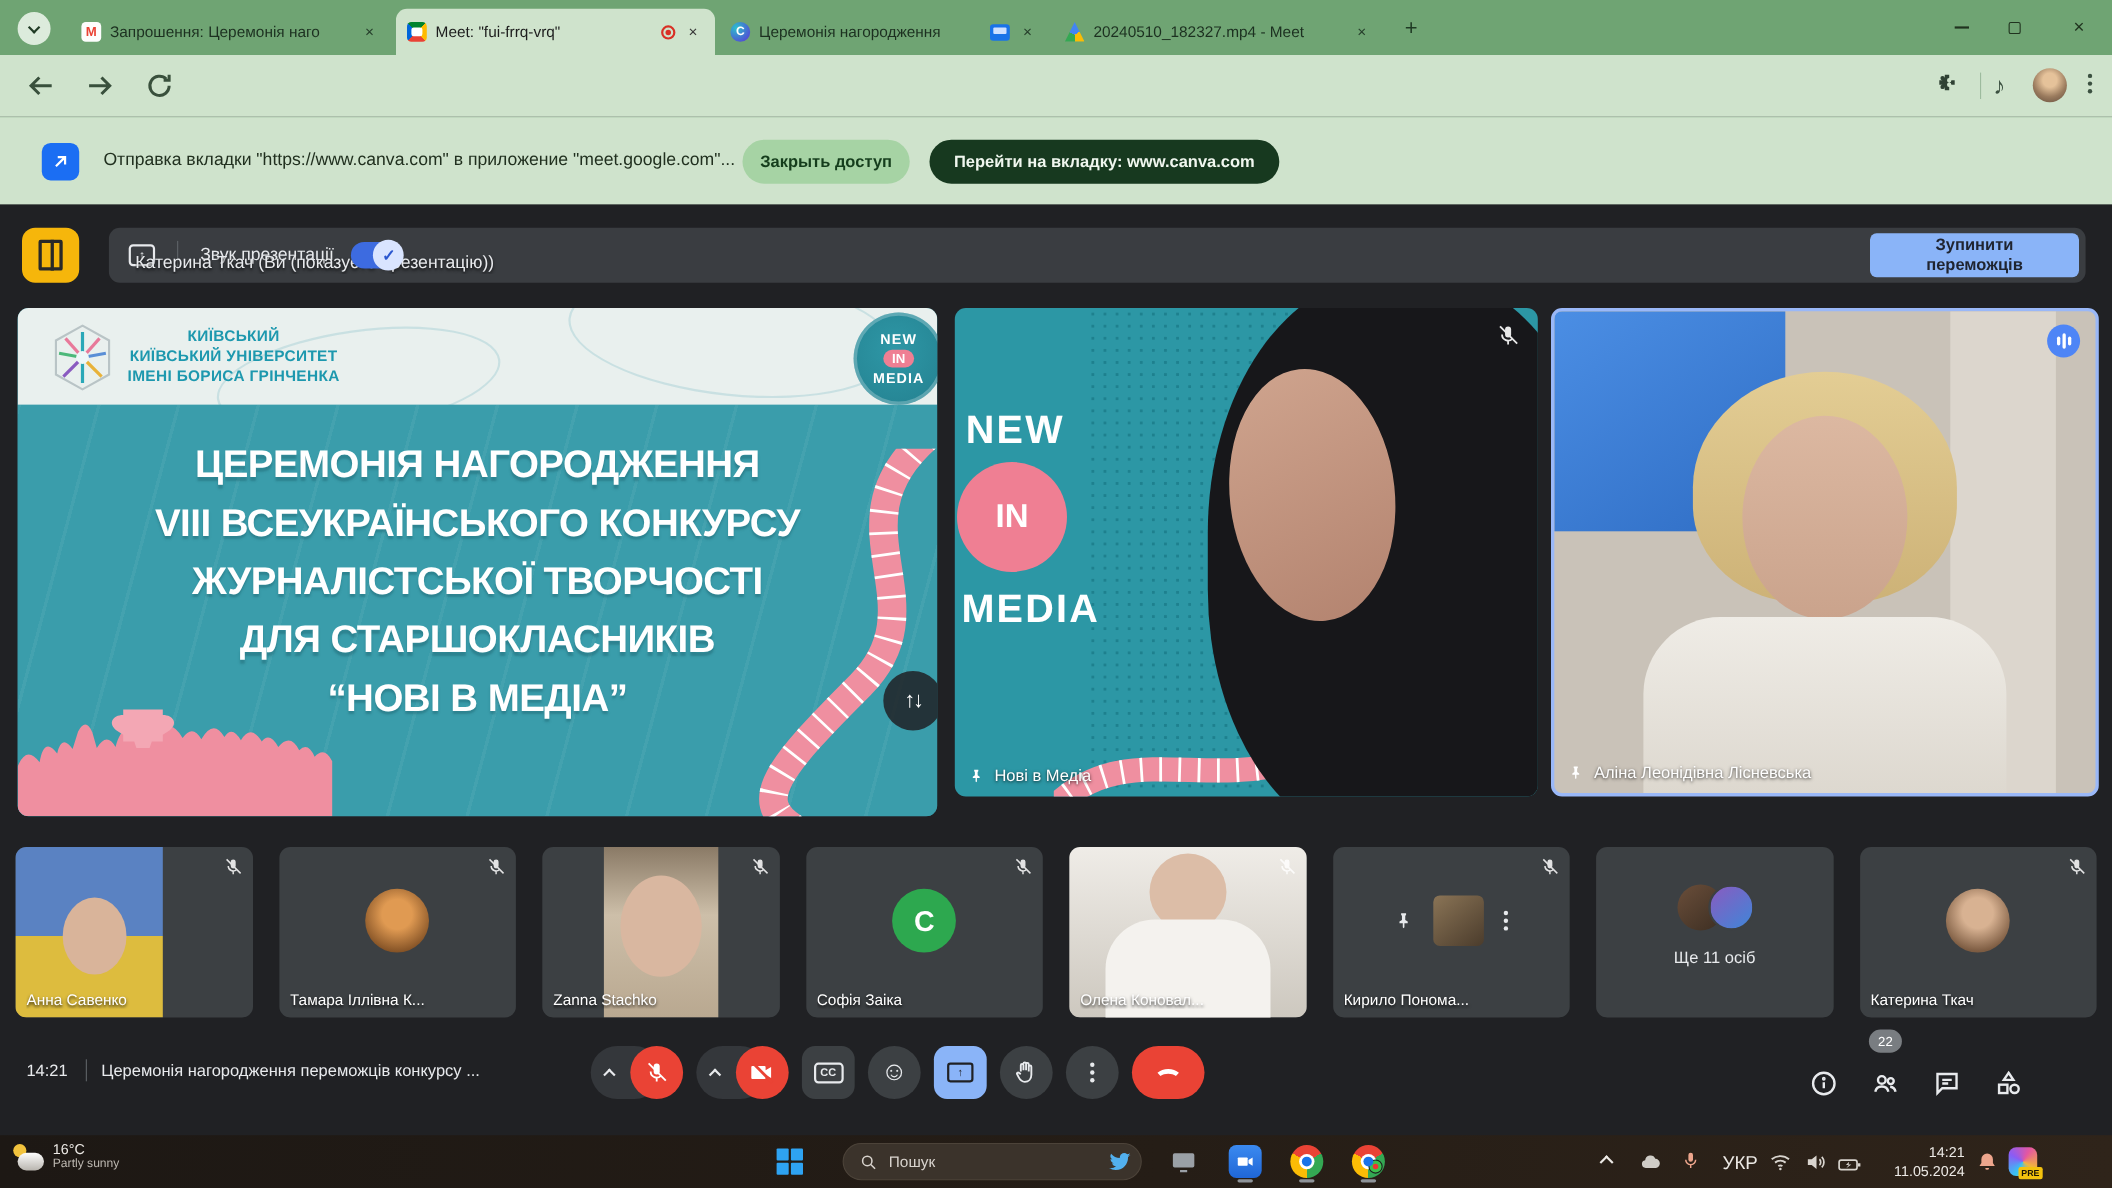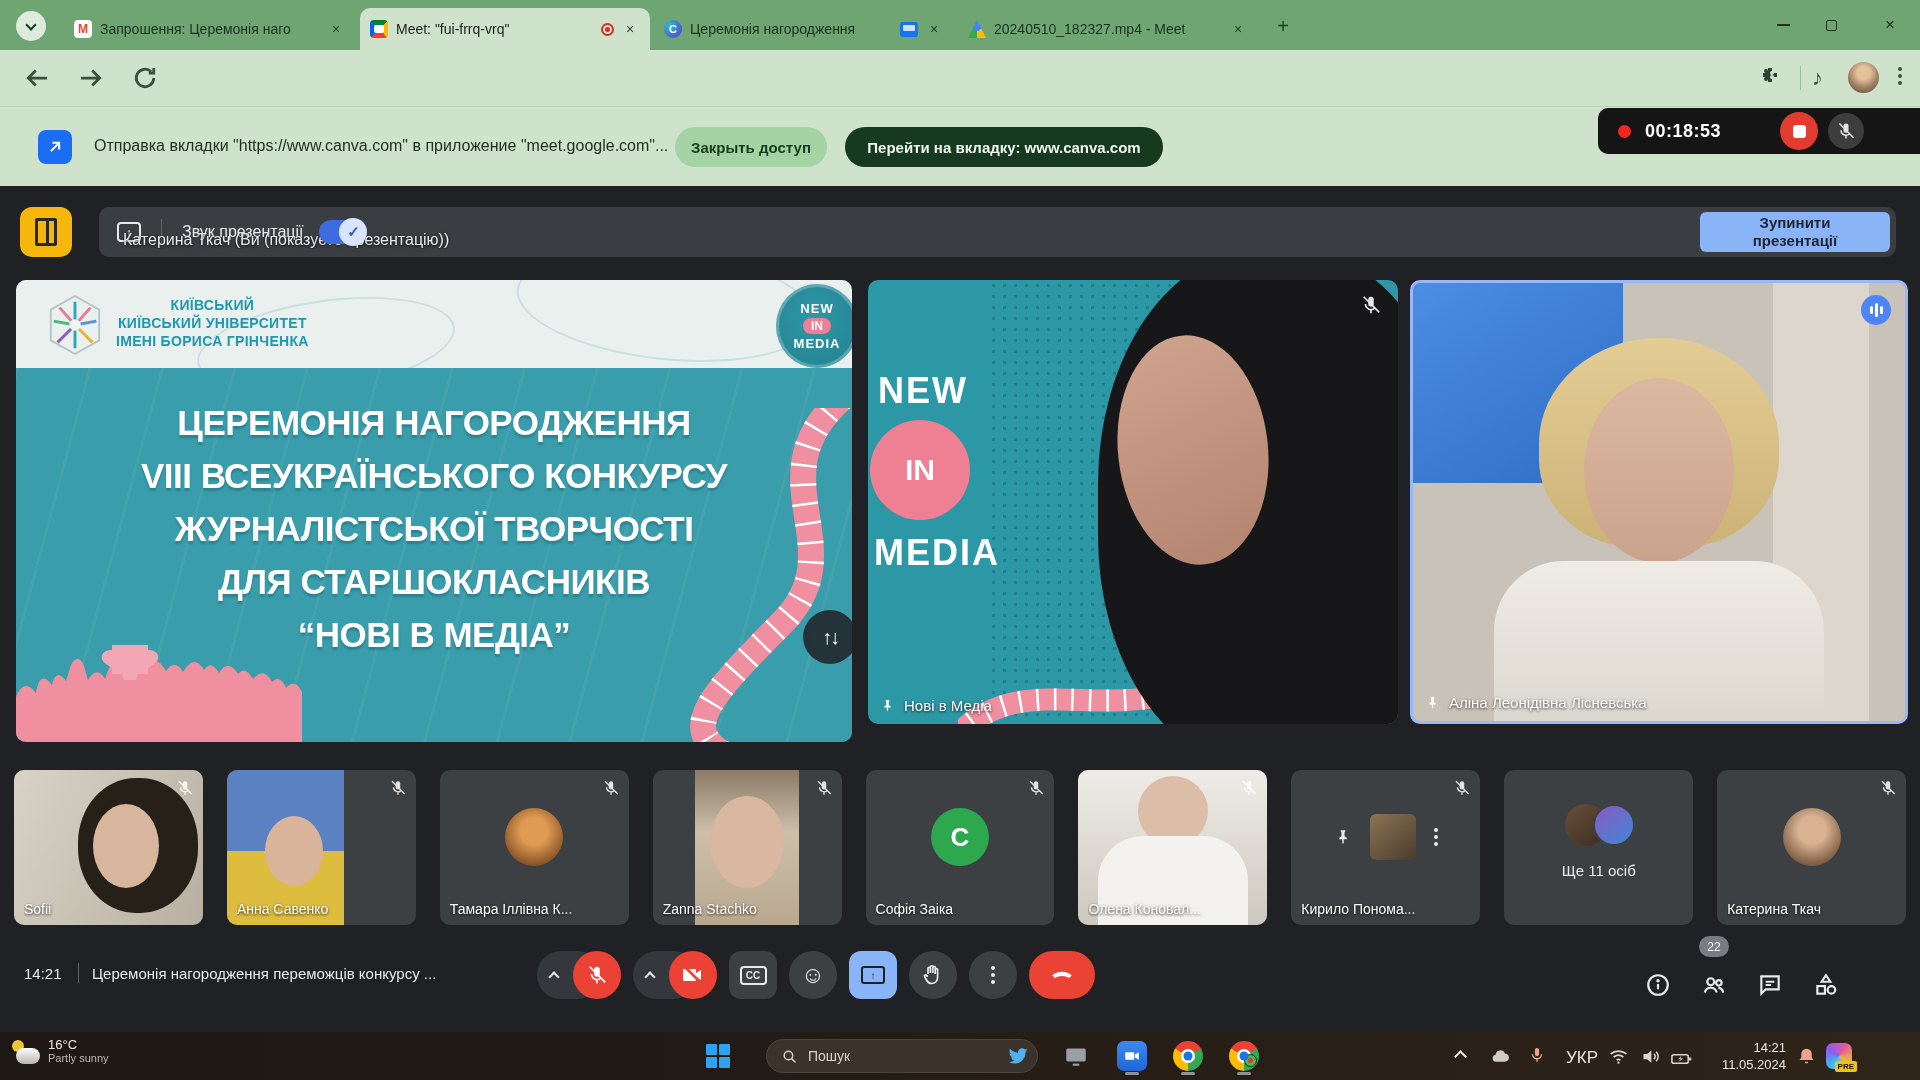--- a/index.html
+++ b/index.html
@@ -295,55 +295,41 @@
   <div class="infobar">
     <span class="share-ic ic">
         <svg viewBox="0 0 24 24" fill="none" stroke="currentColor" stroke-width="2.4">
           <path d="M7 17L17 7M9 7h8v8"></path>
         </svg>
       </span>
     <span class="msg">Отправка вкладки "https://www.canva.com" в приложение "meet.google.com"...</span>
     <div class="ib-btn ib-stop">Закрыть доступ</div>
     <div class="ib-btn ib-goto">Перейти на вкладку: www.canva.com</div>
   </div>
-  <div class="recwidget">
-    <span class="dot"></span>
-    <span class="time">00:18:53</span>
-    <span class="recstop">
-        <i></i>
-      </span>
-    <span class="recmic ic">
-        <svg viewBox="0 0 24 24" fill="none" stroke="currentColor" stroke-width="1.8">
-          <path d="M9 6a3 3 0 0 1 6 0v5a3 3 0 0 1-6 0z" fill="currentColor" stroke="none"></path>
-          <path d="M6 11a6 6 0 0 0 10.2 4.3M12 17v4"></path>
-          <path d="M4 3l17 17"></path>
-        </svg>
-      </span>
-  </div>
 
   <div class="meet">
 
     <div class="ybtn">
         <span class="door"></span>
       </div>
 
     <div class="presentbar">
       <span class="presicon">
           <span>↑</span>
         </span>
       <span class="pname">Катерина Ткач (Ви (показуєте презентацію))</span>
       <span class="pb-sep"></span>
       <span class="pb-sound">Звук презентації</span>
       <span class="toggle">
           <span class="knob">
             <span>✓</span>
           </span>
         </span>
       <div class="stopshare">
-        <span><span>Зупинити</span><br><span>презентації</span></span>
+        <span><span>Зупинити</span><br><span>переможців</span></span>
       </div>
     </div>
 
     <div class="slide">
       <div class="slide-top">
         <span class="scribble" style="left:180px;top:20px;width:260px;height:90px;transform:rotate(-8deg);"></span>
         <span class="scribble" style="left:500px;top:-30px;width:300px;height:110px;transform:rotate(6deg);"></span>
         <span class="ic uni-logo">
             <svg viewBox="0 0 60 64">
               <polygon points="30,2 55,16 55,48 30,62 5,48 5,16" fill="none" stroke="#b9c4c6" stroke-width="2"></polygon>
@@ -439,34 +425,20 @@
             <svg viewBox="0 0 24 24" fill="currentColor">
               <path d="M9 3h6v2l-1 1v5l3 2v2h-4v5l-1 1-1-1v-5H7v-2l3-2V6L9 5z"></path>
             </svg>
           </span>
         <span>Аліна Леонідівна Лісневська</span>
       </div>
     </div>
 
     <div class="strip">
 
-      <div class="ptile">
-        <div class="photo-sofii">
-            <span class="h"></span>
-            <span class="f"></span>
-          </div>
-        <span class="pmic ic">
-            <svg viewBox="0 0 24 24" fill="none" stroke="currentColor" stroke-width="1.8">
-              <path d="M9 6a3 3 0 0 1 6 0v5a3 3 0 0 1-6 0z" fill="currentColor" stroke="none"></path>
-              <path d="M6 11a6 6 0 0 0 10.2 4.3M12 17v4"></path>
-              <path d="M4 3l17 17"></path>
-            </svg>
-          </span>
-        <span class="pname">Sofii</span>
-      </div>
 
       <div class="ptile photo-anna">
         <div class="art"></div>
           <span class="f"></span>
         <span class="pmic ic">
             <svg viewBox="0 0 24 24" fill="none" stroke="currentColor" stroke-width="1.8">
               <path d="M9 6a3 3 0 0 1 6 0v5a3 3 0 0 1-6 0z" fill="currentColor" stroke="none"></path>
               <path d="M6 11a6 6 0 0 0 10.2 4.3M12 17v4"></path>
               <path d="M4 3l17 17"></path>
             </svg>

